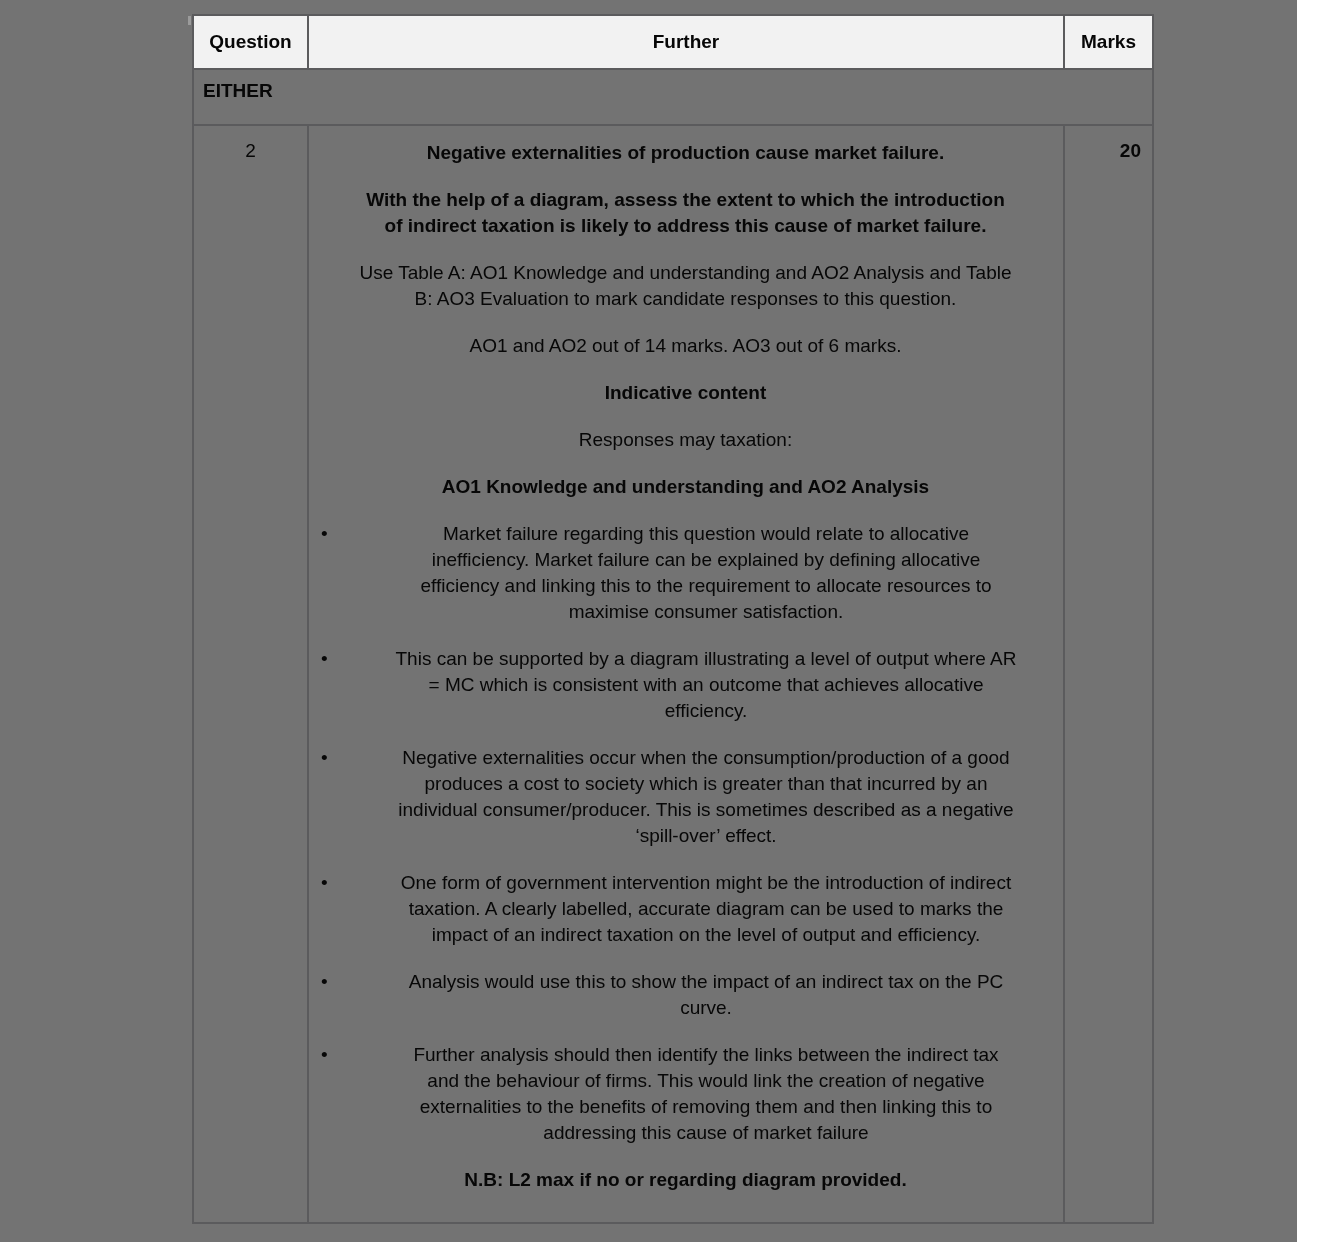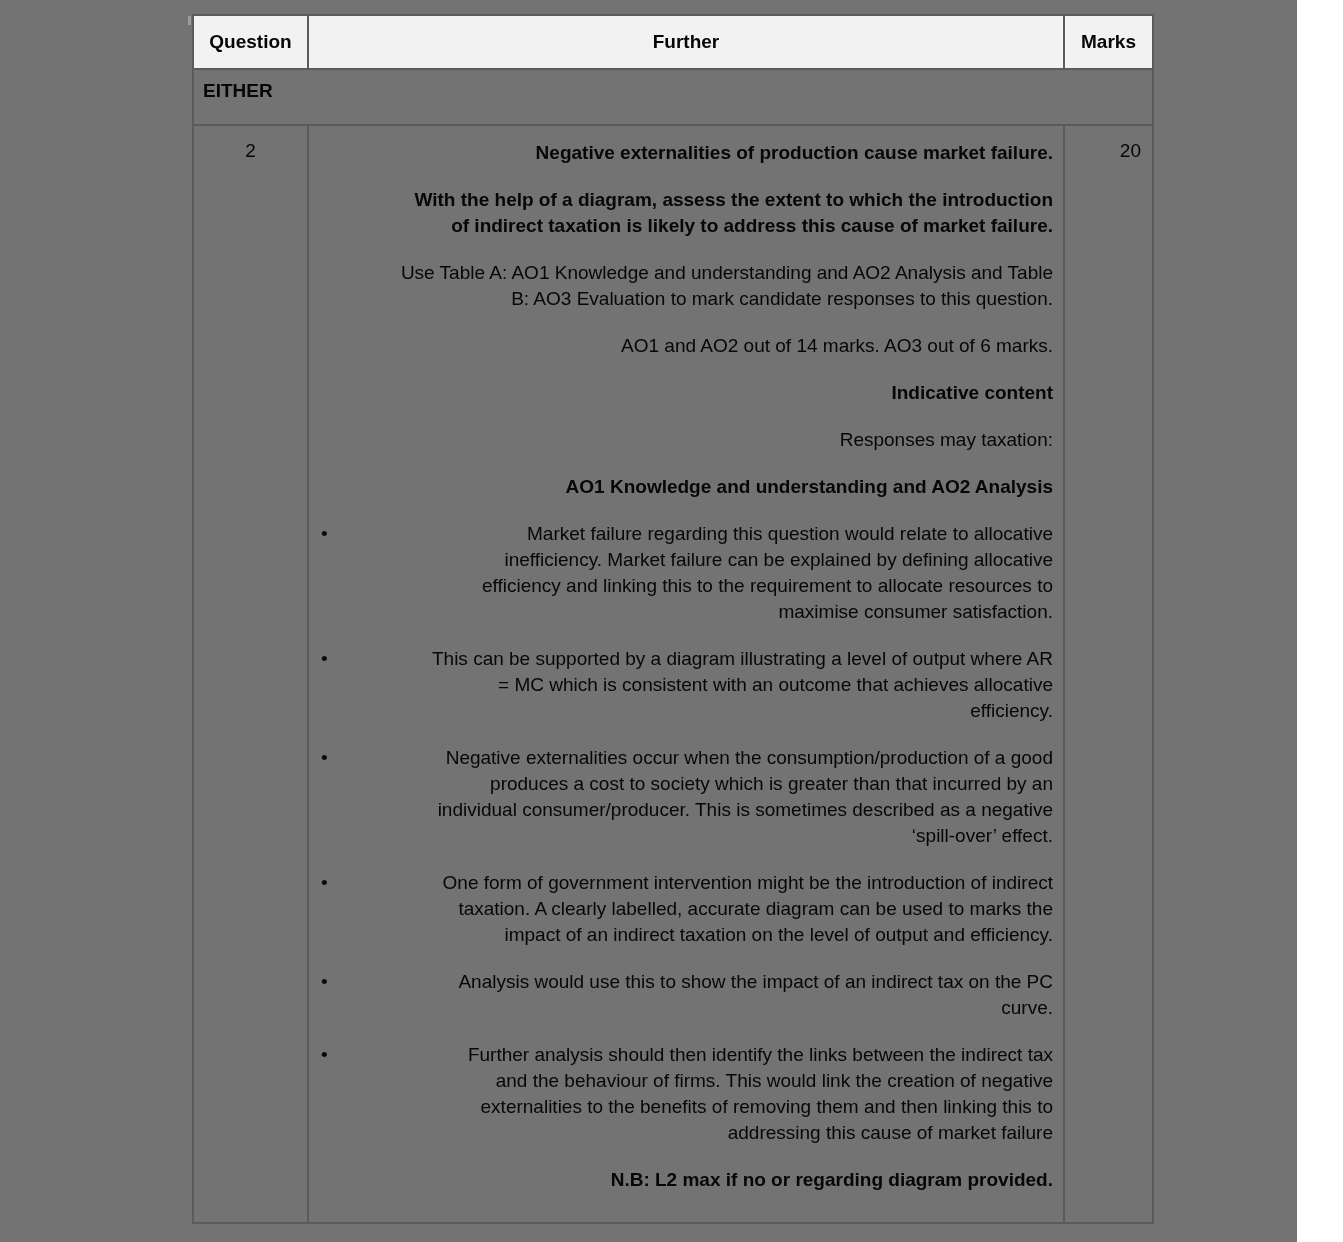--- a/index.html
+++ b/index.html
@@ -60,29 +60,29 @@
   }
   td.qnum-cell {
     vertical-align: top;
     text-align: center;
     padding-top: 14px;
     height: 1080px;
     border-bottom: 1px solid #2e2e2e;
   }
   td.answer-cell {
     vertical-align: top;
-    text-align: right;
+    text-align: center;
     padding: 14px 10px 8px 9px;
     line-height: 26px;
     border-bottom: 1px solid #2e2e2e;
   }
   td.marks-cell {
     vertical-align: top;
     text-align: right;
-    font-weight: normal;
+    font-weight: bold;
     padding: 14px 11px 0 12px;
     border-bottom: 1px solid #2e2e2e;
   }
   .answer-cell p {
     margin: 0 0 21px 0;
     white-space: pre-line;
   }
   .answer-cell p.bold { font-weight: bold; }
   .answer-cell ul.bullets {
     list-style: none;

